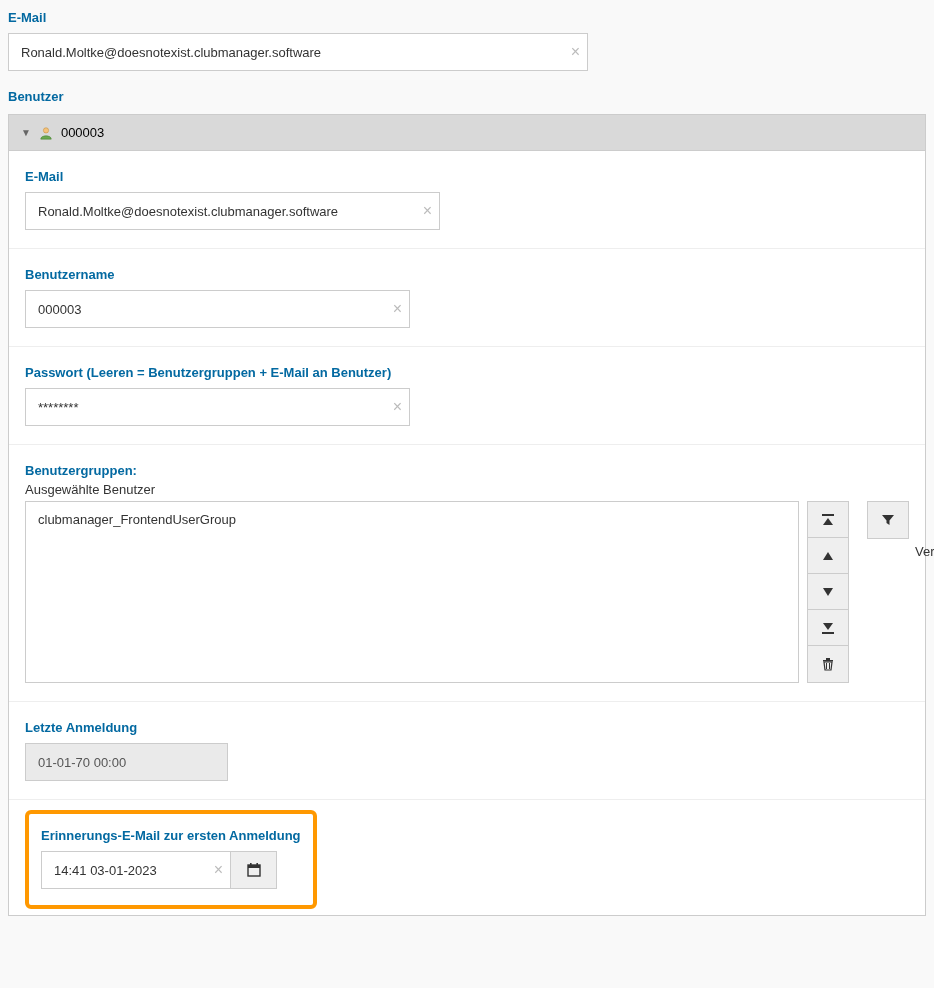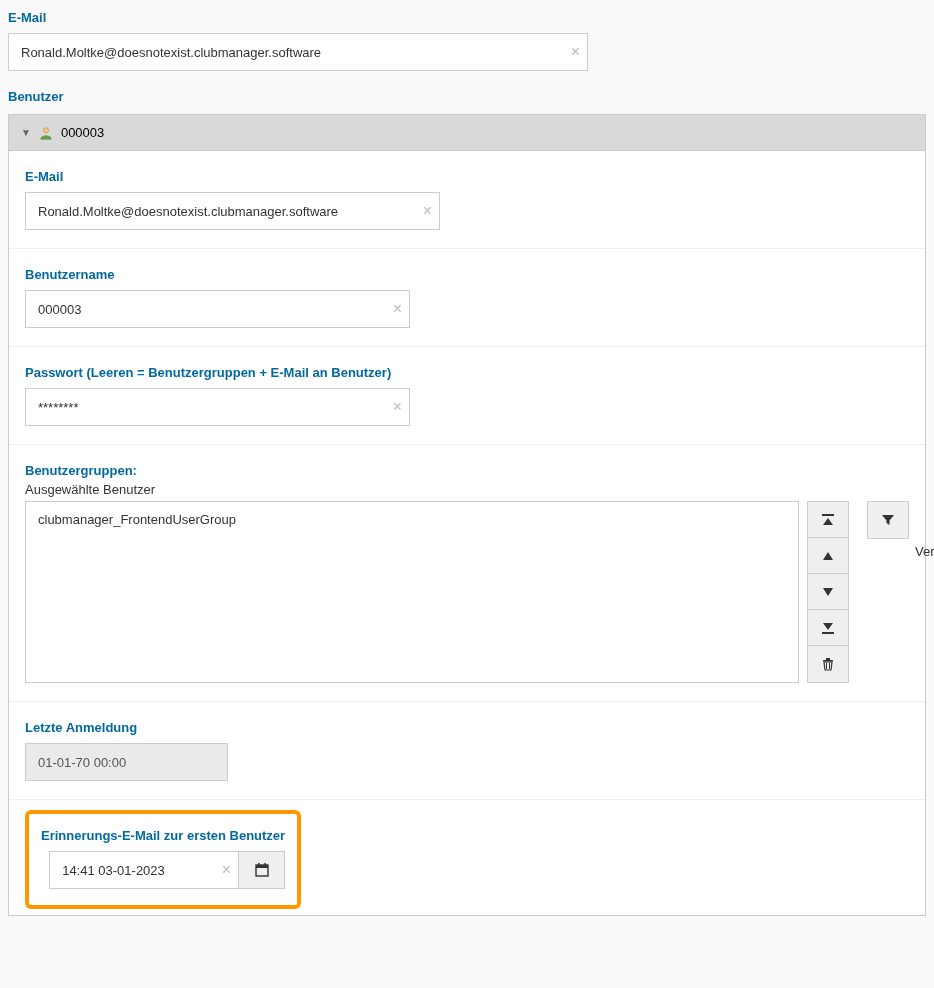--- a/index.html
+++ b/index.html
@@ -114,21 +114,20 @@
     font-size: 14px;
   }
   .btn-stack .icon-btn:last-child { border-bottom: none; }
   .side-single {
     border: 1px solid #ccc;
     margin-left: 10px;
   }
   .date-row {
     display: flex;
     align-items: stretch;
-    justify-content: flex-end;
   }
   .cal-btn {
     width: 46px;
     height: 38px;
     background: #efefef;
     border: 1px solid #ccc;
     border-left: none;
     cursor: pointer;
     display: flex;
     align-items: center;
@@ -262,21 +261,21 @@
 
     <div class="panel-row">
       <div class="label">Letzte Anmeldung</div>
       <div class="input-wrap">
         <input class="form-input disabled" style="width: 203px; padding-right: 12px;" type="text" disabled="" value="01-01-70 00:00">
       </div>
     </div>
 
     <div class="panel-row" style="padding-top:10px;padding-bottom:6px;">
       <div class="highlight-box">
-        <div class="label">Erinnerungs-E-Mail zur ersten Benutzer</div>
+        <div class="label">Erinnerungs-E-Mail zur ersten Anmeldung</div>
         <div class="date-row">
           <div class="input-wrap">
             <input class="form-input date-narrow" type="text" value="14:41 03-01-2023" style="">
             <span class="clear-btn">×</span>
           </div>
           <button class="cal-btn">
             <svg width="16" height="16" viewBox="0 0 16 16">
               <rect x="2" y="3" width="12" height="11" fill="none" stroke="#333" stroke-width="1.4"></rect>
               <rect x="2" y="3" width="12" height="3" fill="#333"></rect>
               <rect x="4" y="1" width="1.6" height="3" fill="#333"></rect>

